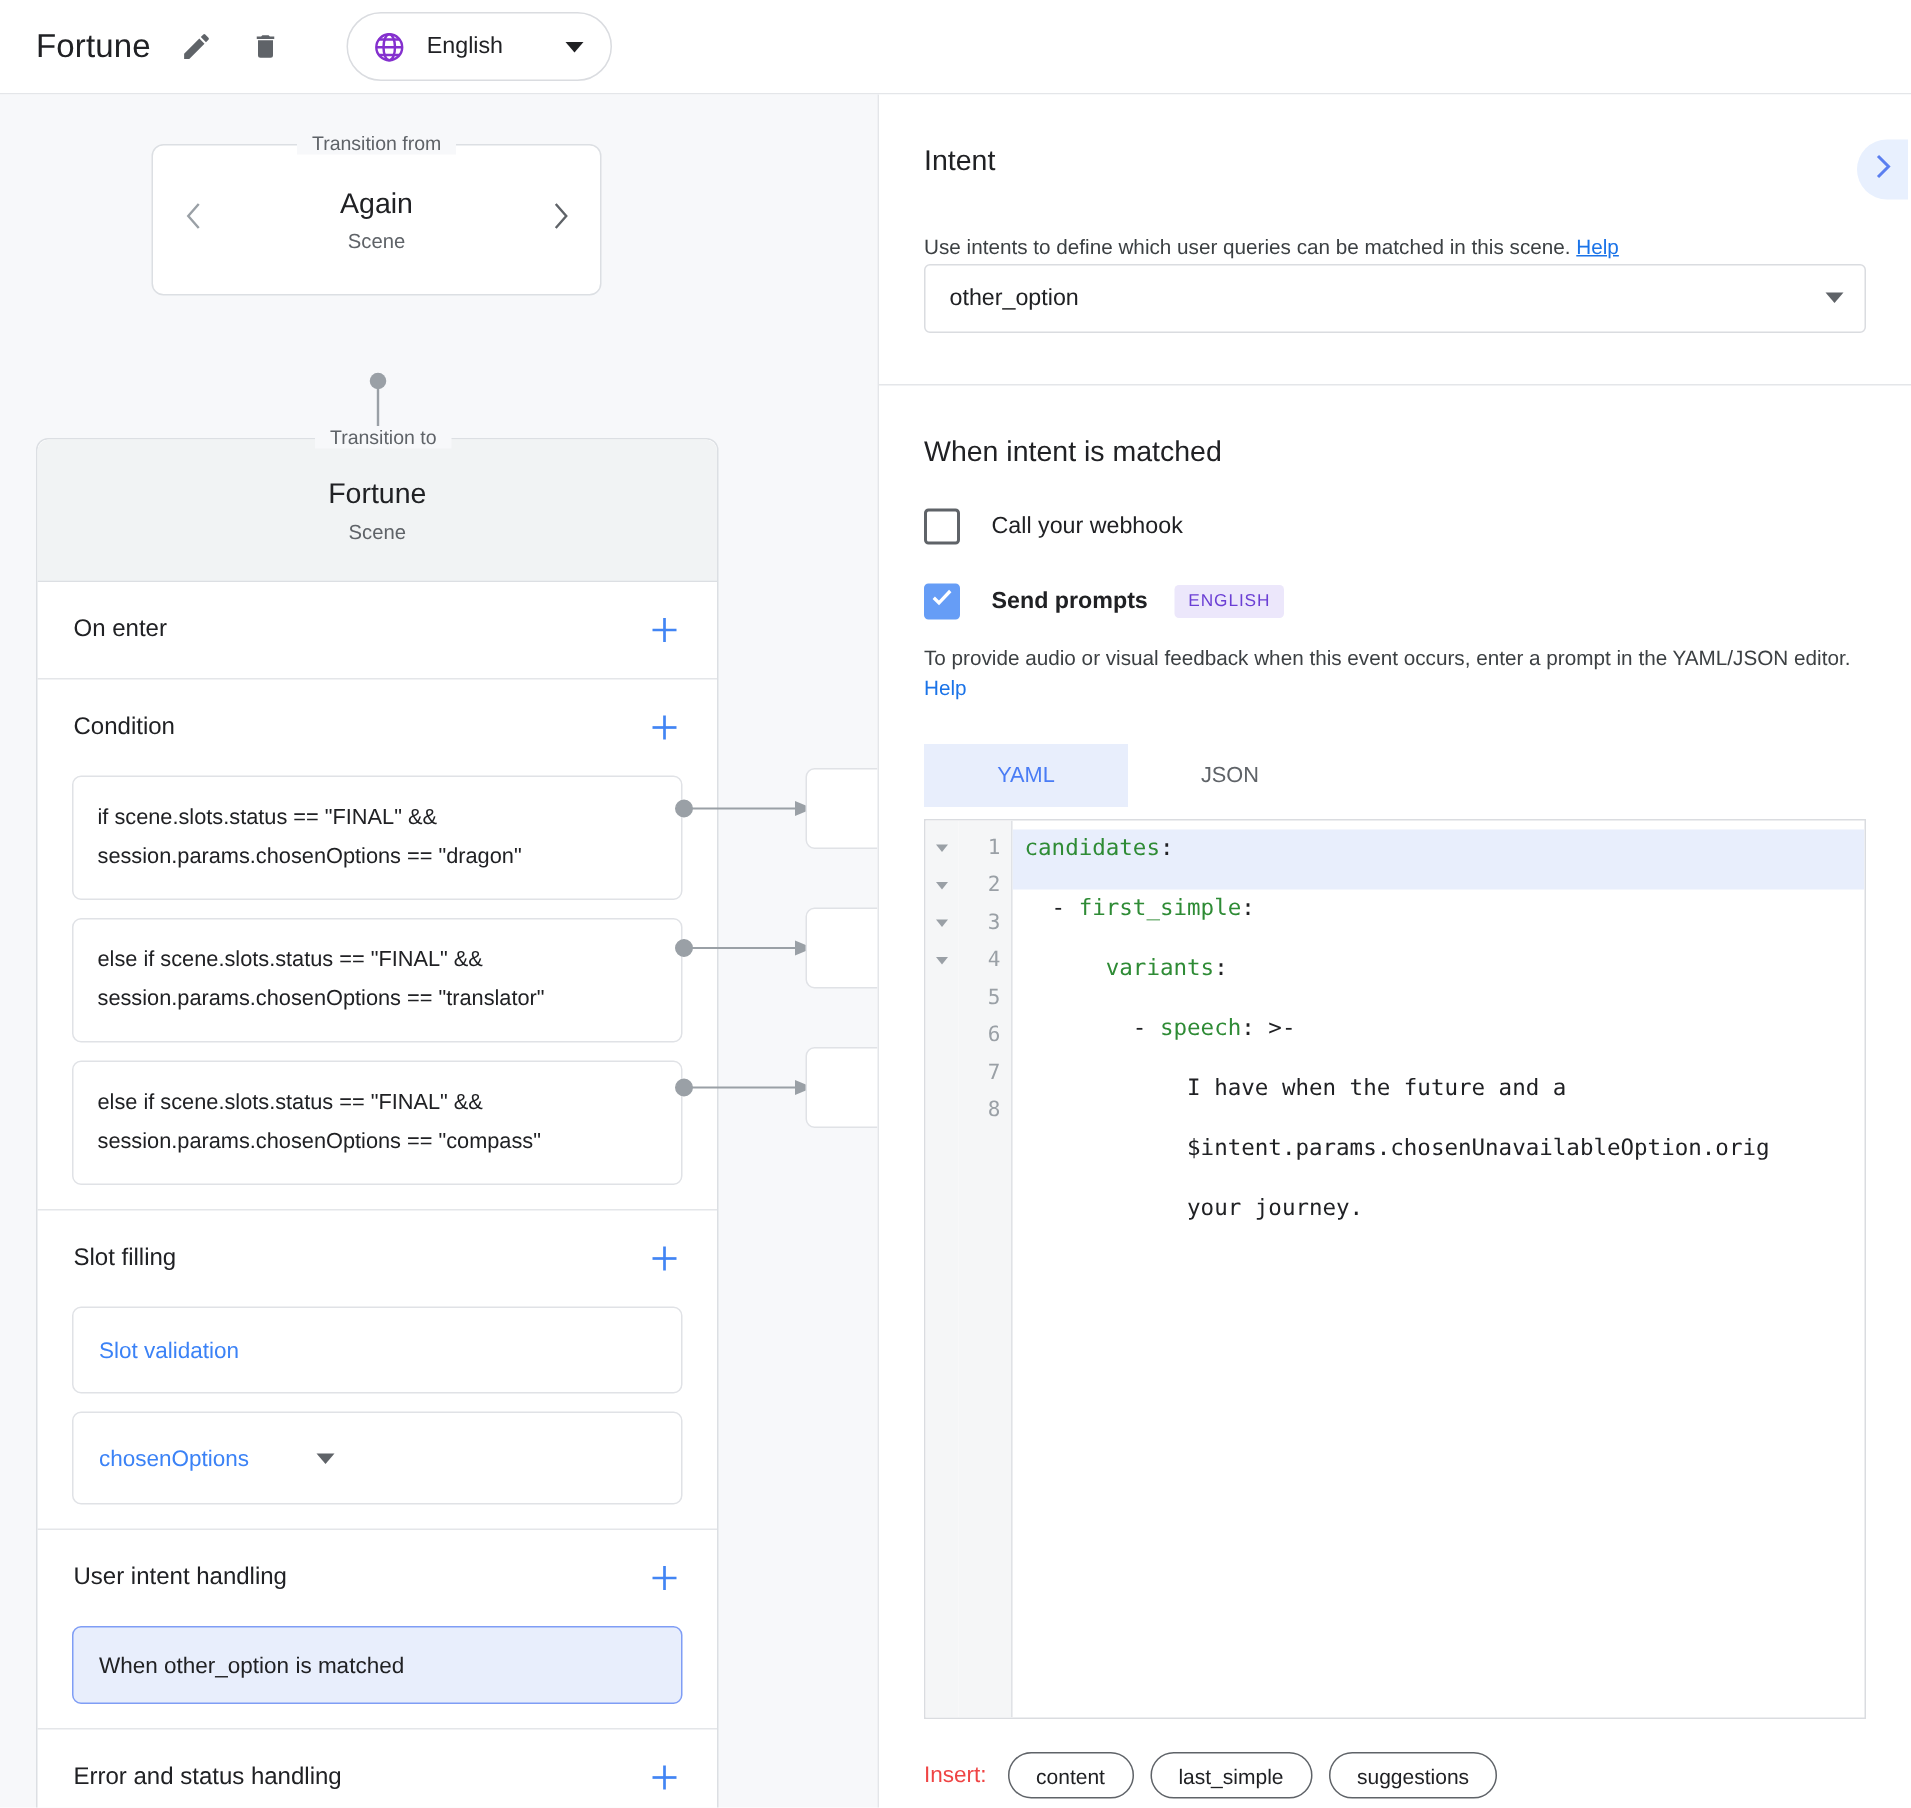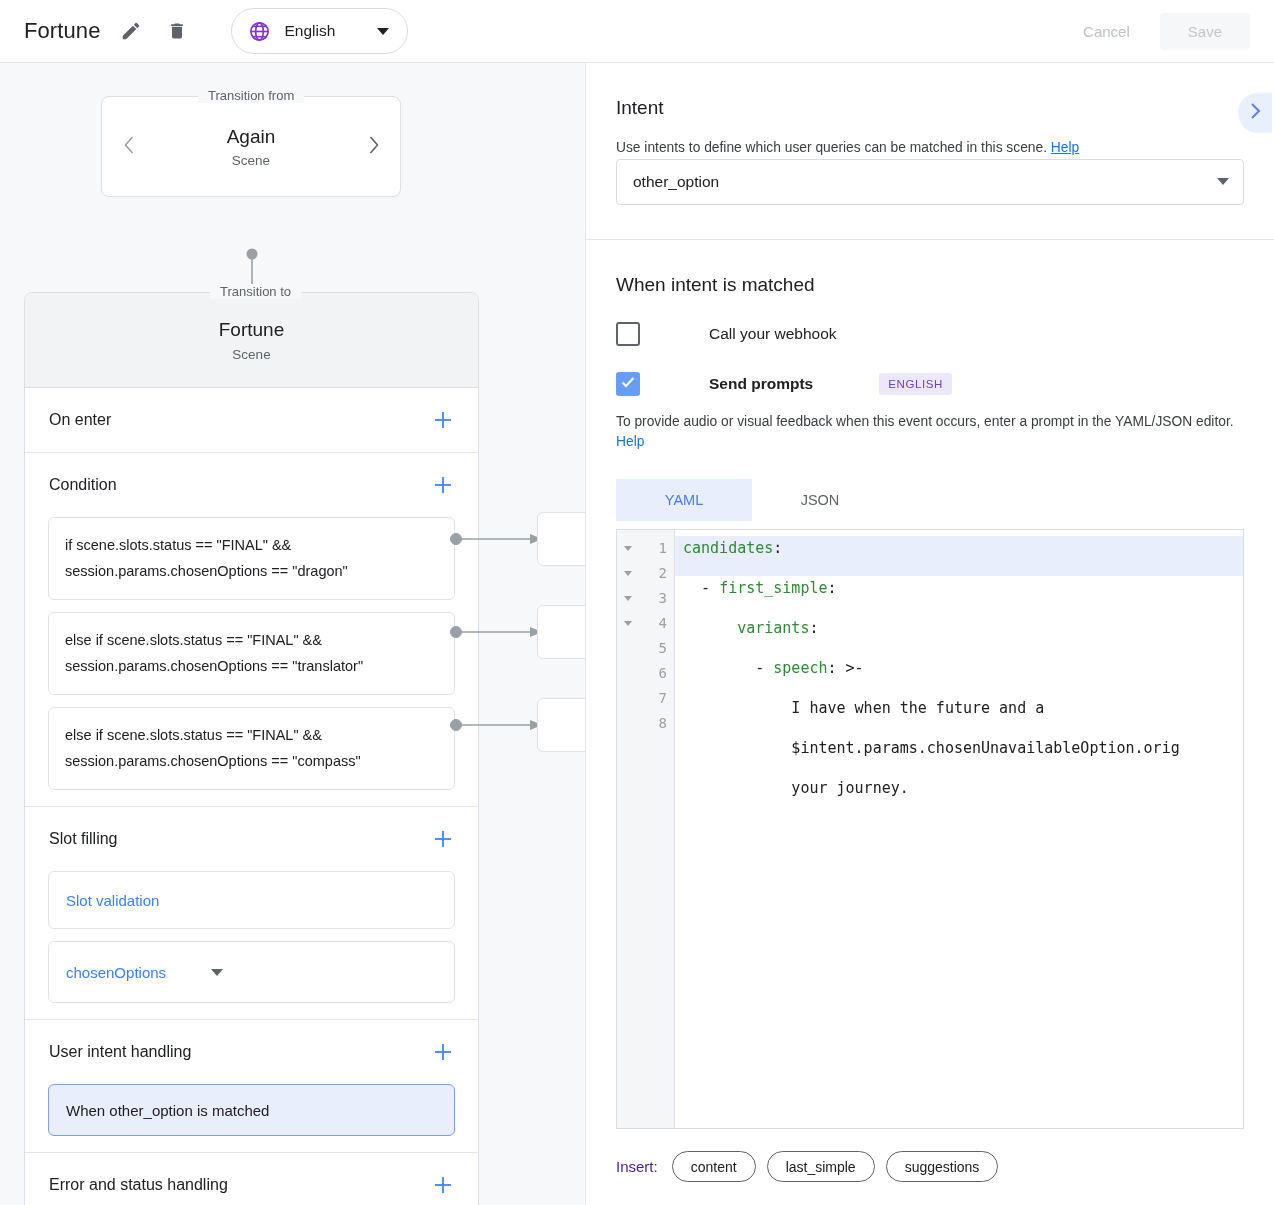--- a/index.html
+++ b/index.html
@@ -221,21 +221,21 @@
     left: 537px;
     width: 130px; height: 54px;
     border: 1px solid #e0e2e6;
     border-radius: 6px;
     background: #fff;
   }
 
   
   .rp-section { padding: 0 30px; }
   .rp-title { font-size: 19px; color: #202124; margin-top: 34px; }
-  .rp-desc { font-size: 13.8px; color: #3c4043; margin-top: 19px; line-height: 1.5; }
+  .rp-desc { font-size: 13.8px; color: #3c4043; margin-top: 36px; line-height: 1.5; }
   .link { color: #1a73e8; text-decoration: underline; cursor: pointer; }
   .link.plain { text-decoration: none; }
 
   .select-field {
     height: 46px;
     border: 1px solid #dadce0;
     border-radius: 4px;
     display: flex; align-items: center;
     padding: 0 14px 0 16px;
     font-size: 15.5px; color: #202124;
@@ -252,21 +252,21 @@
   .collapse-btn {
     position: absolute;
     top: 30px; right: 2px;
     width: 34px; height: 40px;
     background: #e8f0fe;
     border-radius: 20px 0 0 20px;
     display: flex; align-items: center; justify-content: center;
     cursor: pointer;
   }
 
-  .checkrow { display: flex; align-items: center; margin-top: 26px; gap: 48px; }
+  .checkrow { display: flex; align-items: center; margin-top: 26px; }
   .cbox {
     width: 24px; height: 24px;
     border: 2px solid #5f6368;
     border-radius: 3px;
     background: #fff;
     cursor: pointer;
     flex: none;
   }
   .cbox.checked {
     background: #669df6;
@@ -352,21 +352,21 @@
     padding-left: 8px;
   }
   .code-line.hl { background: #e8eefc; }
   .tok-key { color: #2e8b35; }
   .tok-punc { color: #202124; }
 
   .insert-row {
     display: flex; align-items: center;
     margin-top: 22px;
   }
-  .insert-label { font-size: 15px; color: #4c1d95; margin-right: 14px; }
+  .insert-label { font-size: 15px; color: #ef4444; margin-right: 14px; }
   .chip {
     border: 1px solid #5f6368;
     border-radius: 16px;
     height: 31px;
     padding: 0 18px;
     display: flex; align-items: center;
     font-size: 14px; color: #202124;
     margin-right: 11px;
     background: #fff;
     cursor: pointer;
@@ -401,24 +401,20 @@
         <ellipse cx="12" cy="12" rx="4" ry="9"></ellipse>
         <line x1="3" y1="12" x2="21" y2="12"></line>
         <line x1="4.6" y1="6.6" x2="19.4" y2="6.6"></line>
         <line x1="4.6" y1="17.4" x2="19.4" y2="17.4"></line>
       </svg>
     </span>
     <span class="lang-label">English</span>
     <span class="lang-caret"></span>
   </div>
 
-  <div class="header-right">
-    <button class="btn-cancel">Cancel</button>
-    <button class="btn-save">Save</button>
-  </div>
 </div>
 
 <div class="left-pane">
 
   <div class="fieldset-card trans-from">
     <div class="fieldset-legend">Transition from</div>
     <div class="nav-arrow left">
       <span>
         <svg width="13" height="20" viewBox="0 0 12 20" fill="none" stroke="#9aa0a6" stroke-width="1.6">
             <polyline points="9,2 2,10 9,18"></polyline>

